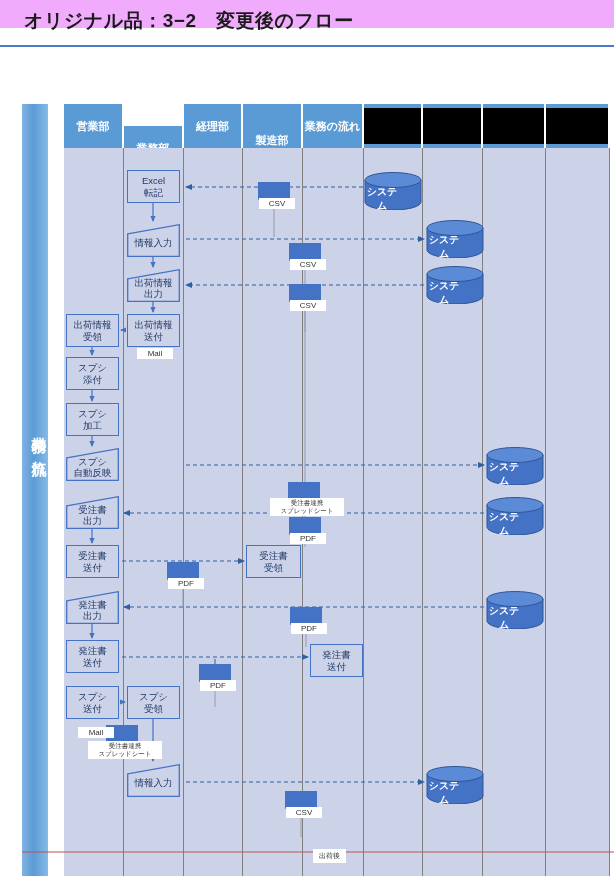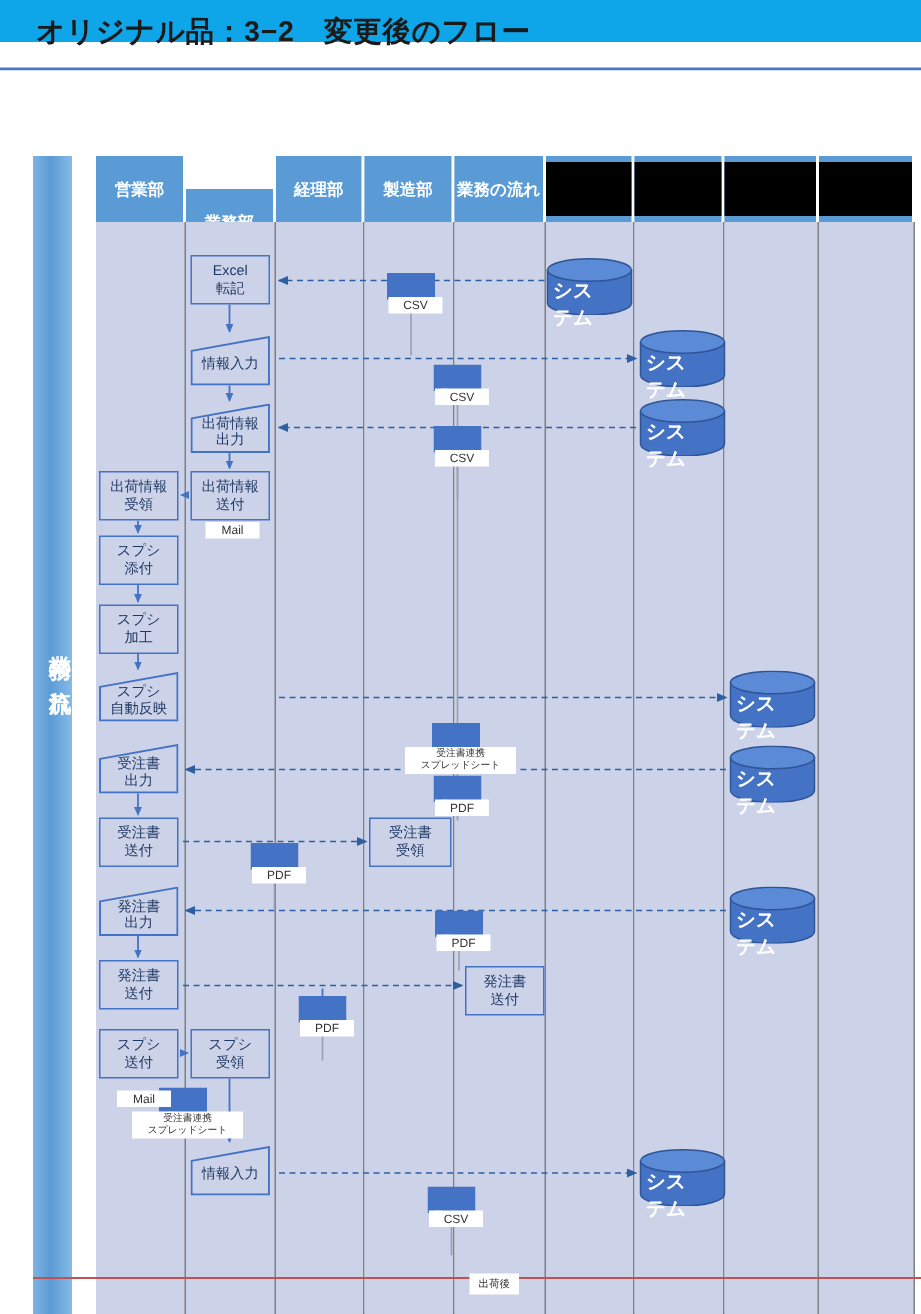--- a/index.html
+++ b/index.html
@@ -6,21 +6,21 @@
   html,body{margin:0;padding:0;}
   body{
     width:614px;height:876px;
     background:#ffffff;
     font-family:"Liberation Sans","DejaVu Sans",sans-serif;
     position:relative;overflow:hidden;
   }
   
   #title-bar{
     position:absolute;left:0;top:0;width:614px;height:28px;
-    background:#0ea5e9;
+    background:#f0abfc;
   }
   #page-title{
     position:absolute;left:24px;top:8px;
     font-size:19px;font-weight:bold;color:#1a1a1a;
     letter-spacing:.5px;white-space:nowrap;
   }
   #title-rule{
     position:absolute;left:0;top:45px;width:614px;height:2px;
     background:#4a78c8;
   }
@@ -78,21 +78,21 @@
     border:none;background:transparent;
   }
   .proc.slant .slant-svg{position:absolute;left:0;top:0;}
   .proc.slant .slant-txt{position:relative;z-index:2;width:100%;text-align:center;}
   
   .db{
     position:absolute;width:58px;height:38px;
   }
   .db-label{
     position:absolute;left:0;top:13px;width:36px;text-align:center;
-    color:#ffffff;font-size:13px;font-weight:bold;z-index:3;
+    color:#ffffff;font-size:10px;font-weight:bold;z-index:3;
   }
   
   .doc{position:absolute;width:32px;height:22px;}
   .doc-tag{
     position:absolute;background:#ffffff;color:#333333;
     font-size:8px;text-align:center;padding:1px 3px;
     white-space:nowrap;z-index:4;
   }
   .doc-tag.two{font-size:6.5px;line-height:8px;}
   
@@ -133,21 +133,21 @@
       </div>
       <div class="col-body" style="left: 64px; width: 60px;"></div>
       <div class="col-head" style="left: 124px; width: 60px; margin-top: 22px;">
         <span>業務部</span>
       </div>
       <div class="col-body" style="left: 124px; width: 60px;"></div>
       <div class="col-head" style="left: 184px; width: 59px;">
         <span>経理部</span>
       </div>
       <div class="col-body" style="left: 184px; width: 59px;"></div>
-      <div class="col-head" style="left: 243px; width: 60px;">
+      <div class="col-head" style="left: 243px; width: 60px; align-items: flex-end;">
         <span>製造部</span>
       </div>
       <div class="col-body" style="left: 243px; width: 60px;"></div>
       <div class="col-head" style="left: 303px; width: 61px;">
         <span>業務の流れ</span>
       </div>
       <div class="col-body" style="left: 303px; width: 61px;"></div>
       <div class="col-head redacted" style="left: 364px; width: 59px;">
         <div class="redbox"></div>
       </div>

